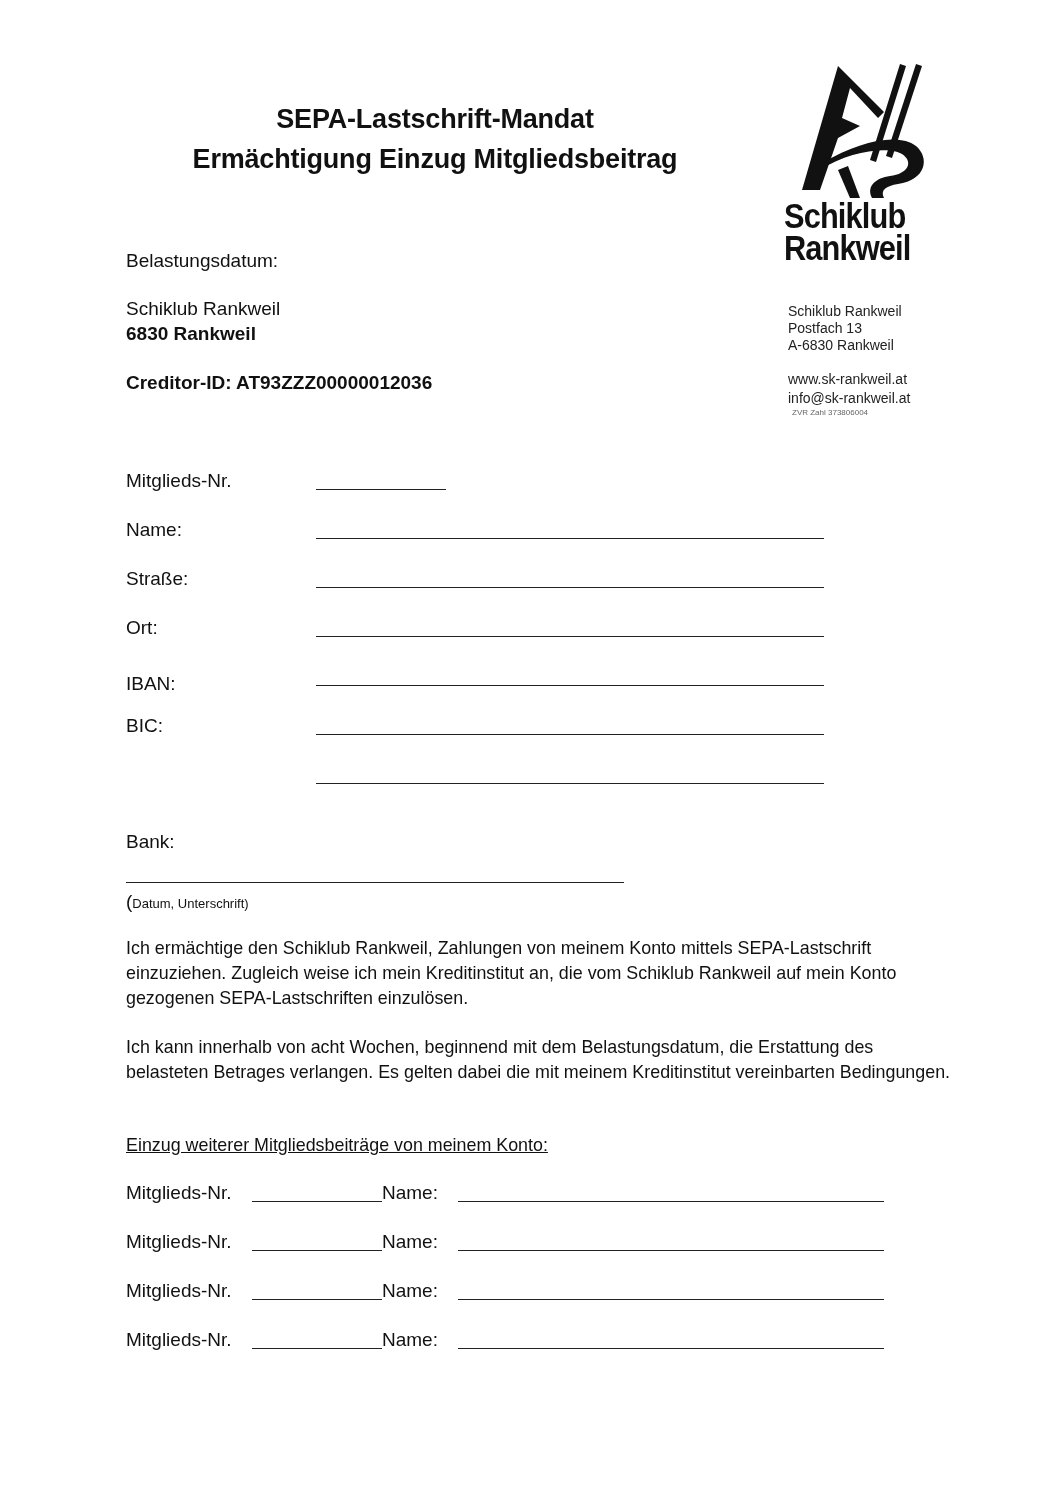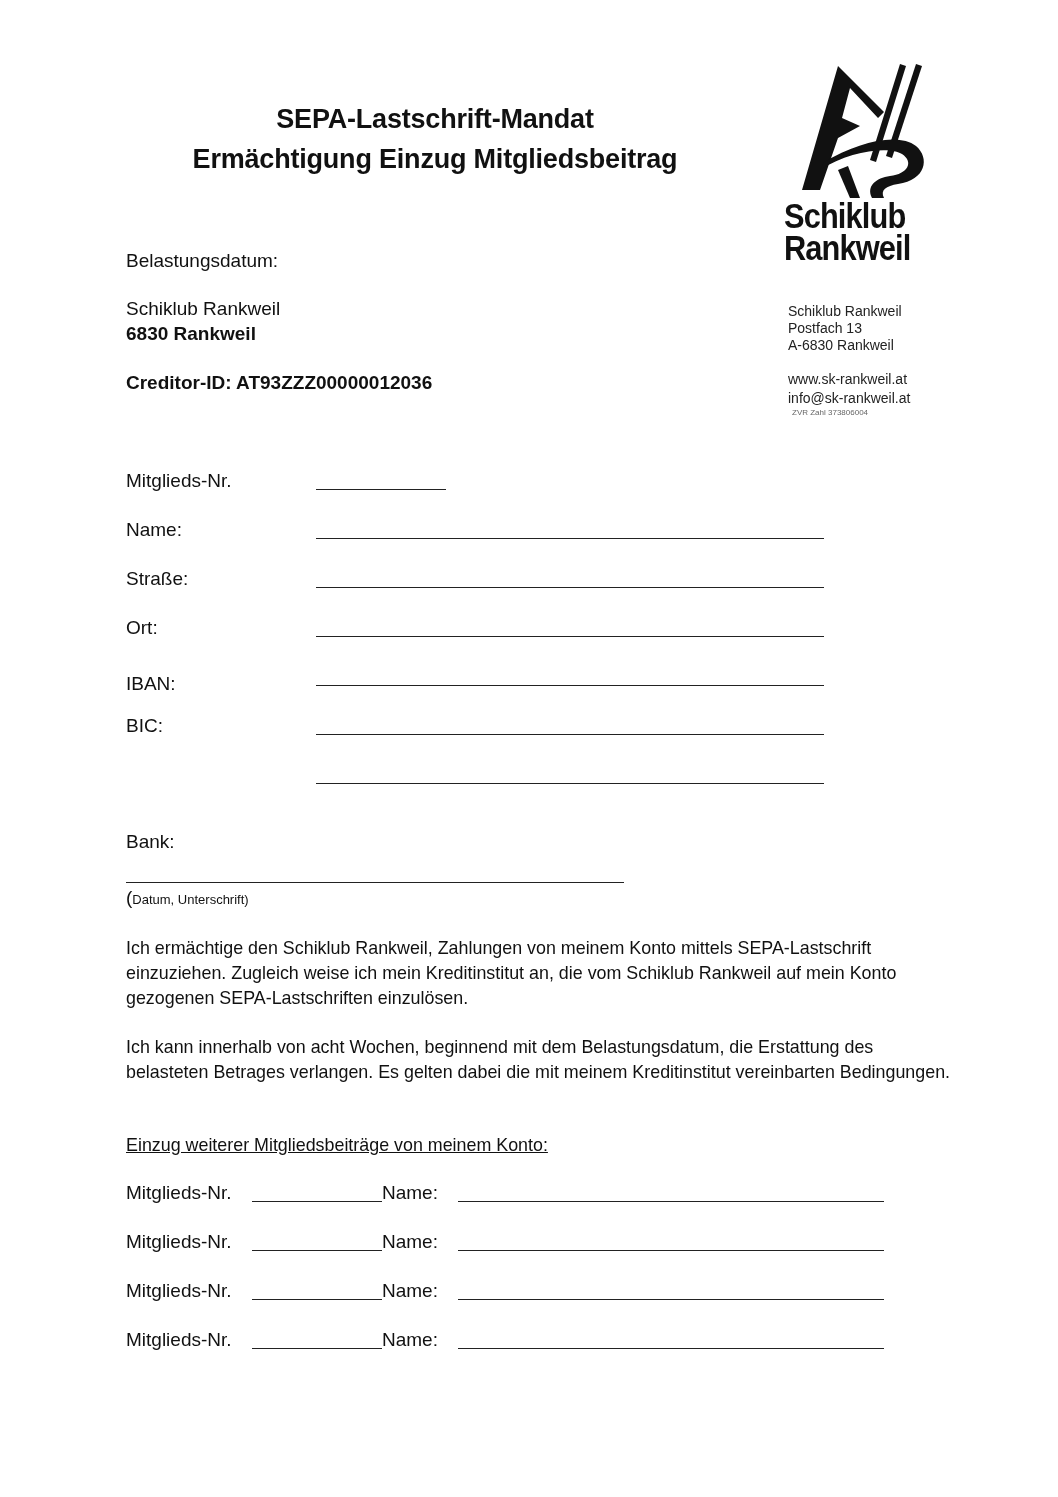--- a/index.html
+++ b/index.html
@@ -82,21 +82,21 @@
 <div class="abs field-label" style="top:672px;">IBAN:</div>
 <div class="abs field-line" style="top:685px; width:508px;"></div>
 
 <div class="abs field-label" style="top:714px;">BIC:</div>
 <div class="abs field-line" style="top:734px; width:508px;"></div>
 
 <div class="abs field-label" style="top:802px;margin-top:28px;">Bank:</div>
 <div class="abs field-line" style="top:783px; width:508px;"></div>
 
 <div class="abs" style="left:126px; top:882px; width:498px; border-bottom:1.5px solid #222;"></div>
-<div class="abs" style="left:126px; top:890px; font-size:13px; line-height:16px;">
+<div class="abs" style="left:126px; top:890px; font-size:13px; line-height:24px;">
   <span style="font-size:19px;">(</span><span>Datum, Unterschrift)</span>
 </div>
 
 <div class="abs para" style="top:935px;">Ich ermächtige den Schiklub Rankweil, Zahlungen von meinem Konto mittels SEPA-Lastschrift einzuziehen. Zugleich weise ich mein Kreditinstitut an, die vom Schiklub Rankweil auf mein Konto gezogenen SEPA-Lastschriften einzulösen.</div>
 <div class="abs para" style="top:1034px;">Ich kann innerhalb von acht Wochen, beginnend mit dem Belastungsdatum, die Erstattung des belasteten Betrages verlangen. Es gelten dabei die mit meinem Kreditinstitut vereinbarten Bedingungen.</div>
 
 <div class="abs txt underline" style="left:126px; top:1133px; transform:scaleX(0.94); transform-origin:left top;">Einzug weiterer Mitgliedsbeiträge von meinem Konto:</div>
 
 <div class="abs extra-row" style="top:1181px;">
   <span>Mitglieds-Nr.</span>

